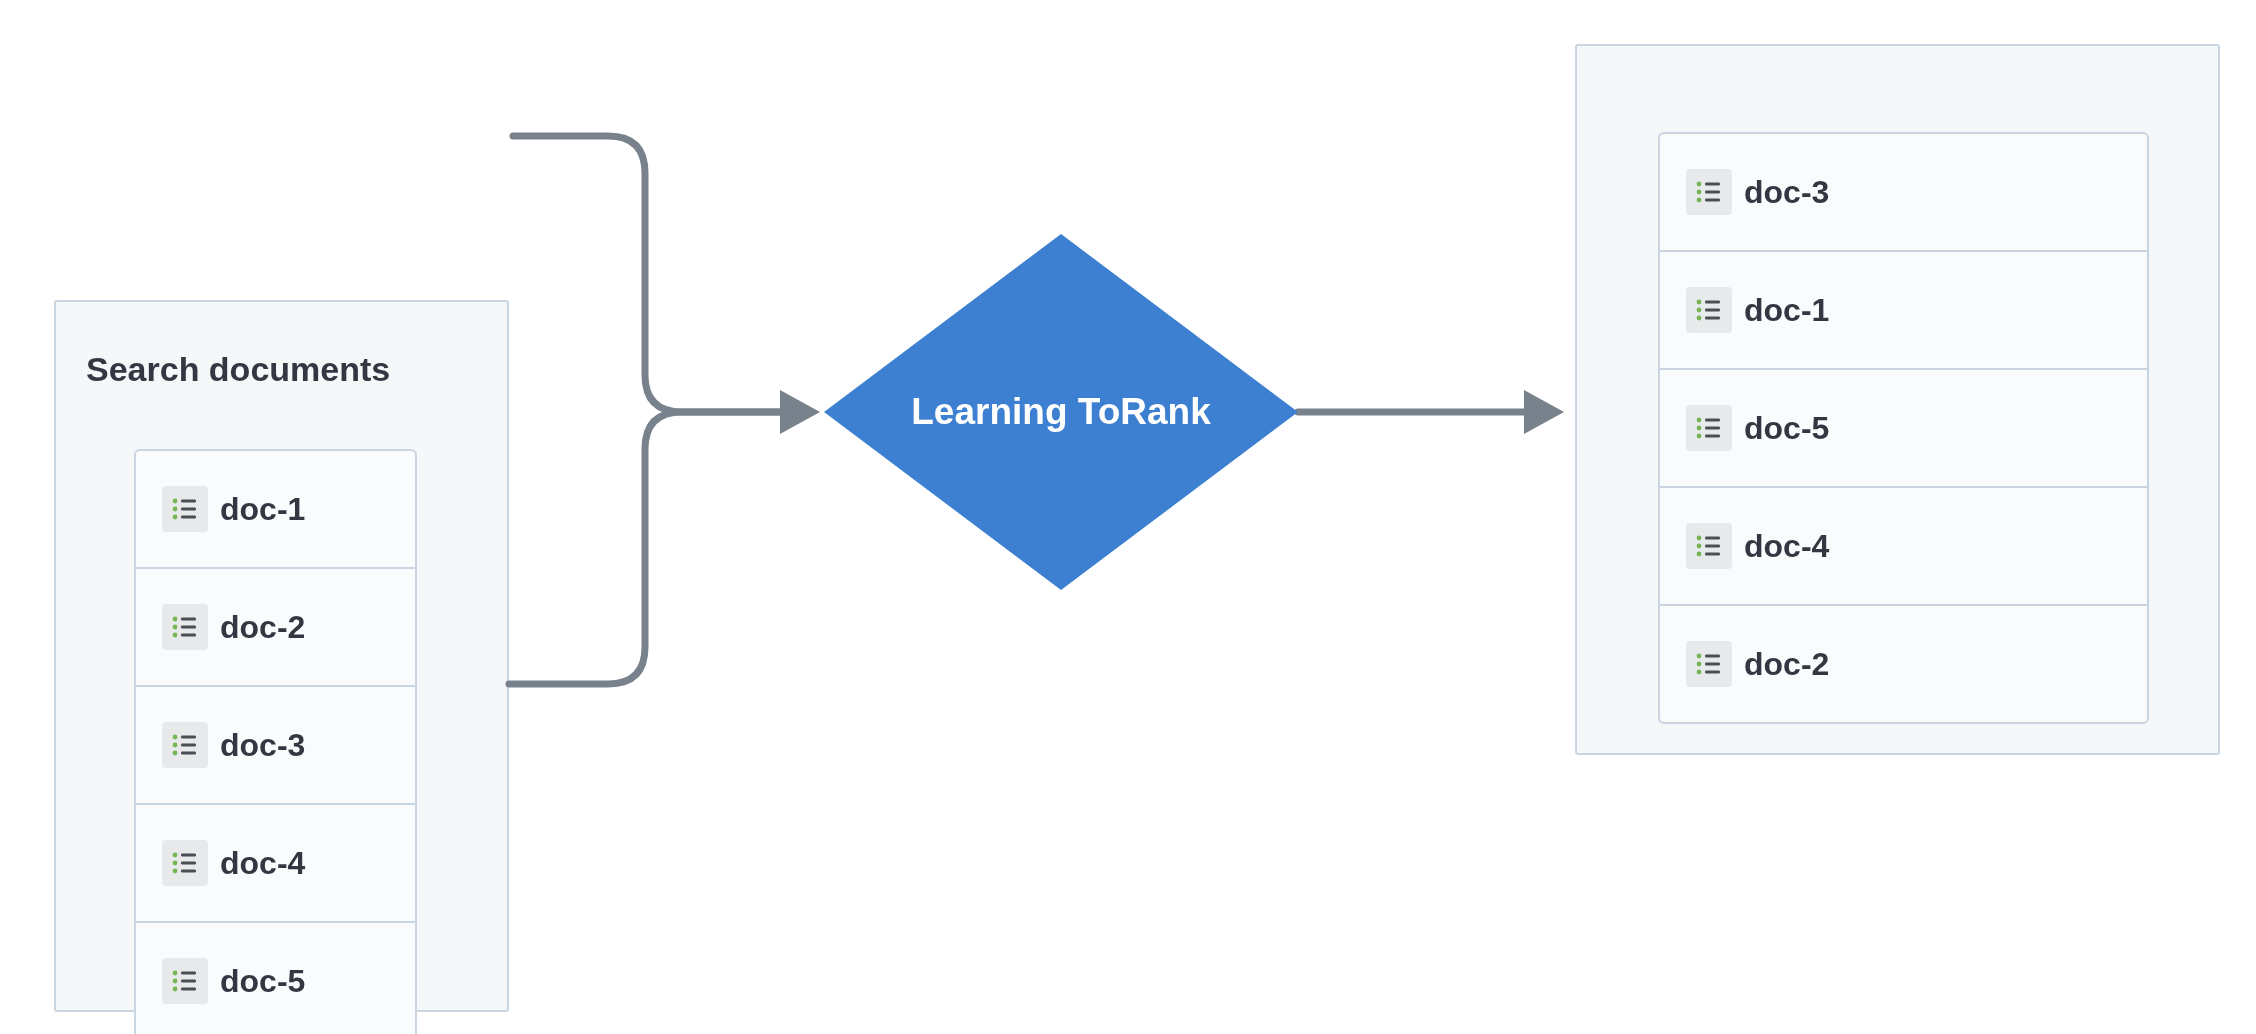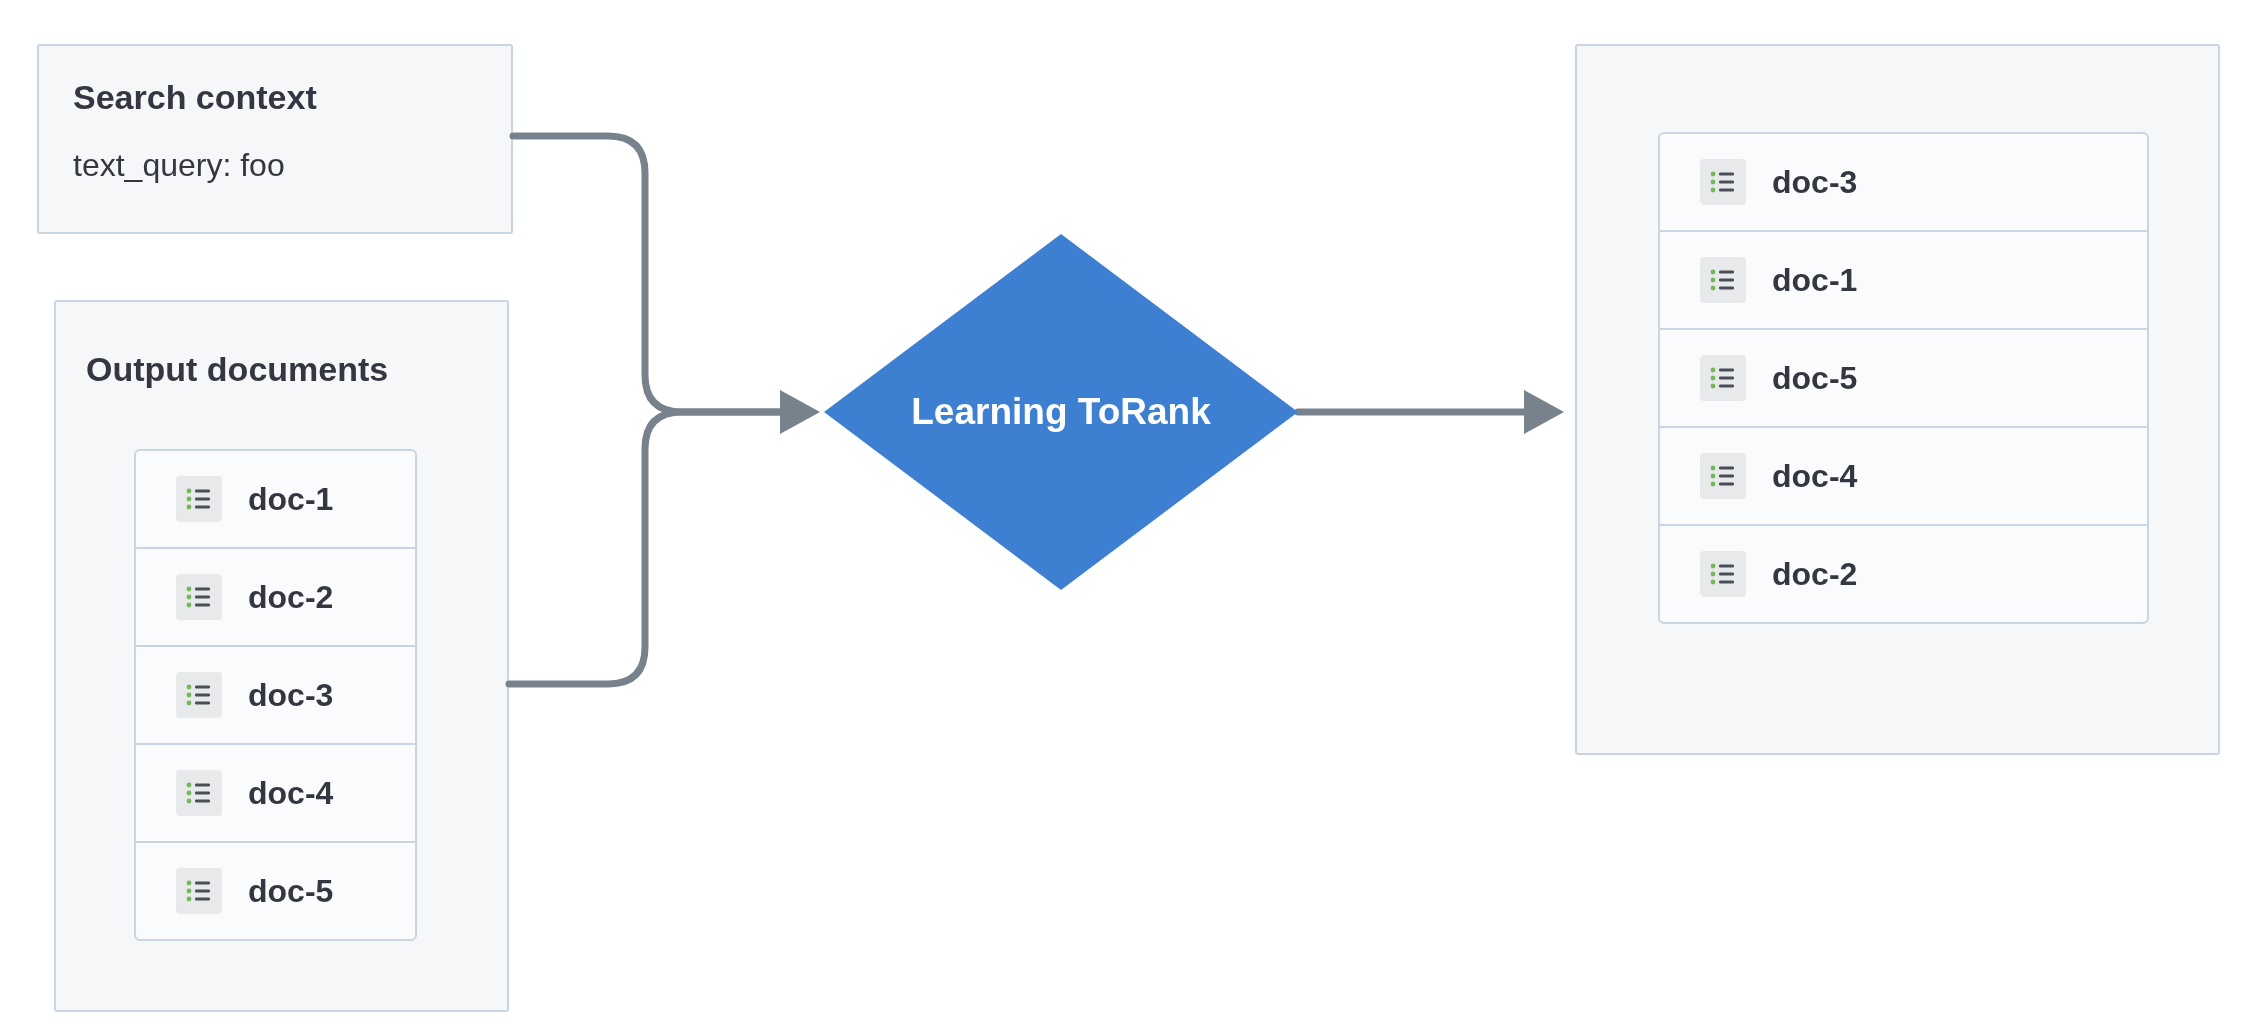--- a/index.html
+++ b/index.html
@@ -72,23 +72,23 @@
     width:491px;
   }
   
   .doc-list{
     display:flex;
     flex-direction:column;
   }
   .doc-row{
     display:flex;
     align-items:center;
-    gap:26px;
-    height:100px;
-    padding-left:40px;
+    gap:12px;
+    height:120px;
+    padding-left:26px;
     background:var(--row-bg);
     border:2px solid var(--box-border);
     margin-top:-2px;
   }
   .doc-row:first-child{
     margin-top:0;
     border-top-left-radius:6px;
     border-top-right-radius:6px;
   }
   .doc-row:last-child{
@@ -147,27 +147,23 @@
   .connector polygon{
     fill:var(--arrow);
     stroke:none;
   }
 </style>
 </head>
 <body>
 
 <div class="canvas">
 
-  <div class="panel search-context">
-    <div class="panel-title">Search context</div>
-    <div class="query">text_query: foo</div>
-  </div>
 
   <div class="panel input-documents">
-    <div class="panel-title">Output documents</div>
+    <div class="panel-title">Search documents</div>
     <div class="doc-list">
       <div class="doc-row">
         <span class="list-icon">
           <svg width="32" height="32" viewBox="0 0 32 32" aria-hidden="true">
             <circle cx="6" cy="8" r="2.4" fill="var(--icon-dot)"></circle>
               <rect x="12" y="6.4" width="15" height="3.2" rx="1.4" fill="var(--icon-line)"></rect>
             <circle cx="6" cy="16" r="2.4" fill="var(--icon-dot)"></circle>
               <rect x="12" y="14.4" width="15" height="3.2" rx="1.4" fill="var(--icon-line)"></rect>
             <circle cx="6" cy="24" r="2.4" fill="var(--icon-dot)"></circle>
               <rect x="12" y="22.4" width="15" height="3.2" rx="1.4" fill="var(--icon-line)"></rect>

